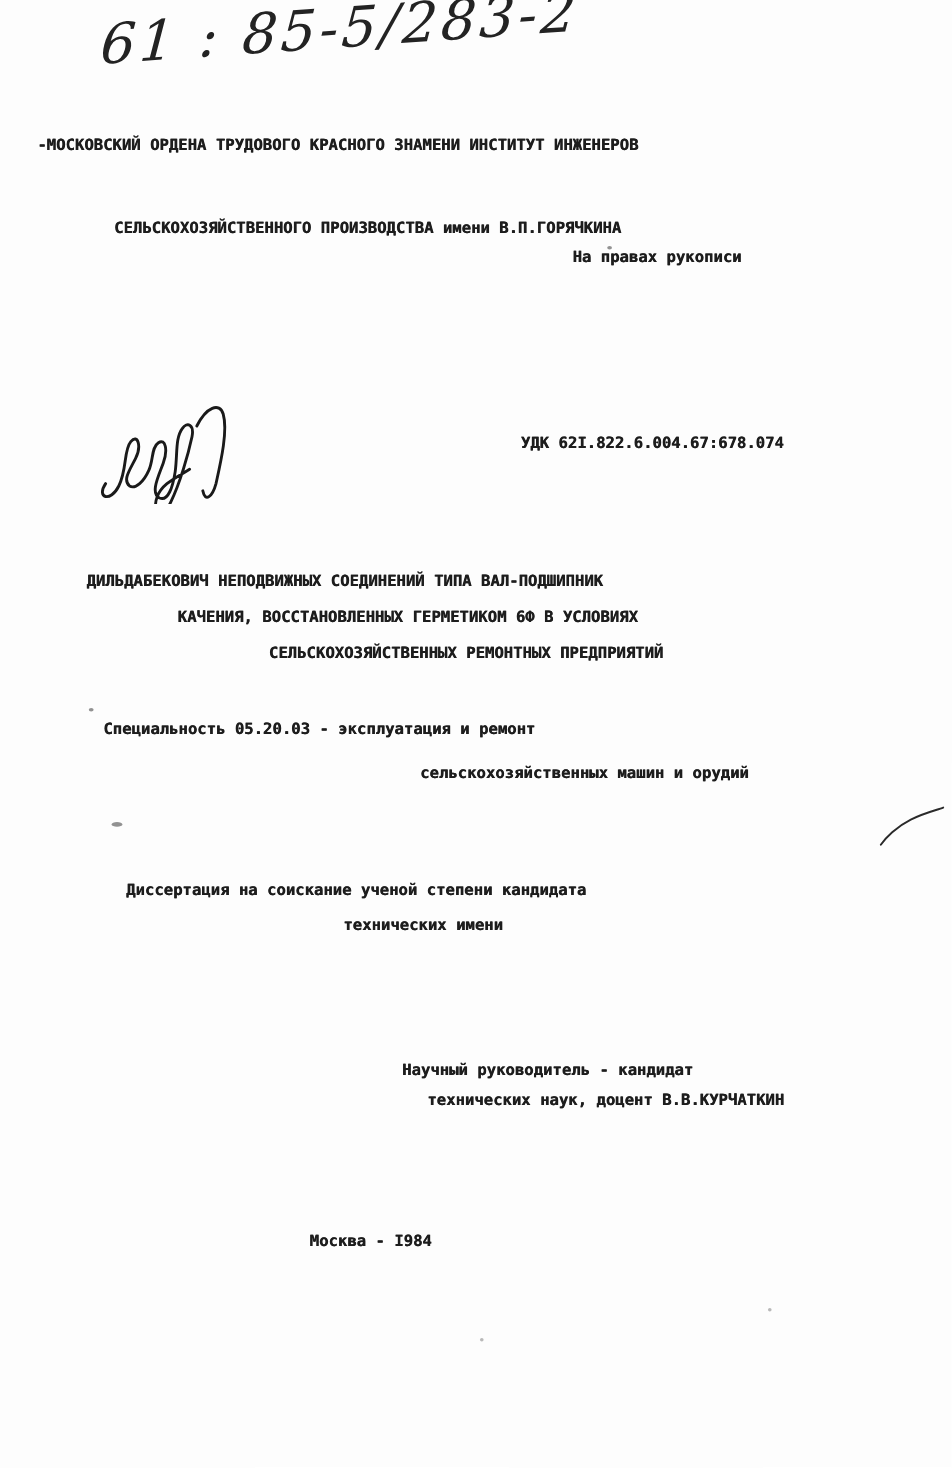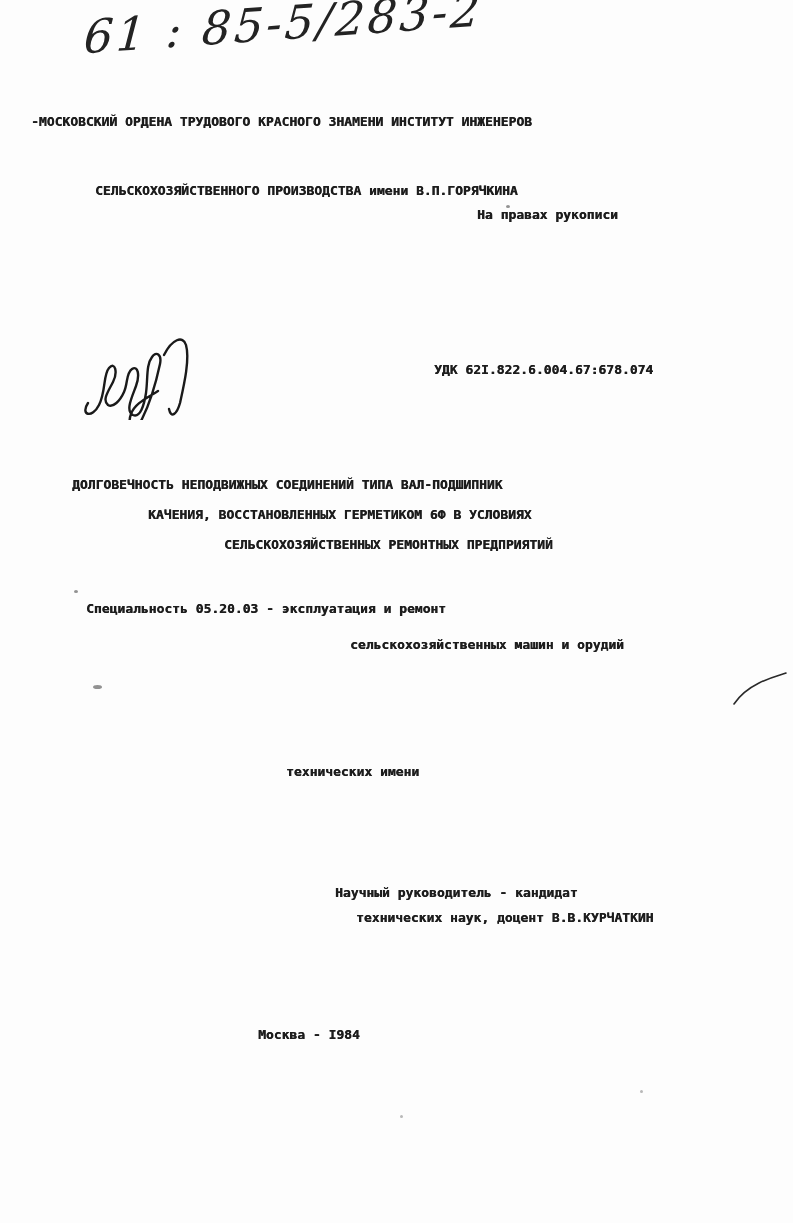--- a/index.html
+++ b/index.html
@@ -67,31 +67,32 @@
 
   <svg class="sig-svg" width="130" height="105" viewBox="0 0 130 105">
     <g fill="none" stroke="#1a1a1a" stroke-width="2.4" stroke-linecap="round">
       <path d="M8,88 C0,100 12,104 19,90 C26,76 23,60 29,53 C35,46 38,57 33,67 C28,77 22,85 28,90 C33,93 40,86 44,77 C48,68 46,58 52,54 C58,50 60,60 56,71 C52,82 45,96 53,100 C60,103 64,91 66,78 C68,63 66,50 72,42 C76,36 82,39 80,49 C77,63 70,88 62,104 C56,116 46,112 51,99 C55,88 67,83 78,76"></path>
       <path d="M84,40 C92,24 103,20 106,30 C110,44 104,70 100,88 C97,99 91,104 89,94"></path>
     </g>
   </svg>
 
   <div class="line" style="left:420px; top:363px;margin-left:14px;">УДК 62I.822.6.004.67:678.074</div>
 
-  <div class="line" style="left:72px; top:478px;">ДОЛГОВЕЧНОСТЬ НЕПОДВИЖНЫХ СОЕДИНЕНИЙ ТИПА ВАЛ-ПОДШИПНИК</div>
+  <div class="line" style="left:72px; top:478px;">ДИЛЬДАБЕКОВИЧ НЕПОДВИЖНЫХ СОЕДИНЕНИЙ ТИПА ВАЛ-ПОДШИПНИК</div>
   <div class="line" style="left:148px; top:508px;">КАЧЕНИЯ, ВОССТАНОВЛЕННЫХ ГЕРМЕТИКОМ 6Ф В УСЛОВИЯХ</div>
   <div class="line" style="left:224px; top:538px;">СЕЛЬСКОХОЗЯЙСТВЕННЫХ РЕМОНТНЫХ ПРЕДПРИЯТИЙ</div>
 
   <div class="line" style="left:73px; top:602px;margin-left:13px;">Специальность 05.20.03 - эксплуатация и ремонт</div>
   <div class="line" style="left:350px; top:638px;">сельскохозяйственных машин и орудий</div>
 
   <svg class="swoosh-svg" width="62" height="40" viewBox="0 0 62 40">
     <path d="M6,36 C10,30 19,21 31,15 C43,9 53,7 58,5" fill="none" stroke="#2a2a2a" stroke-width="1.6" stroke-linecap="round"></path>
   </svg>
 
+  <div class="line" style="left:105px; top:736px;">Диссертация на соискание ученой степени кандидата</div>
   <div class="line" style="left:286px; top:765px;">технических имени</div>
 
   <div class="line" style="left:335px; top:886px;">Научный руководитель - кандидат</div>
   <div class="line" style="left:356px; top:911px;">технических наук, доцент В.В.КУРЧАТКИН</div>
 
   <div class="line" style="left:258px; top:1028px;">Москва - I984</div>
 
   <div class="speck" style="left:93px; top:685px; width:9px; height:4px;"></div>
   <div class="speck" style="left:506px; top:205px; width:4px; height:3px;"></div>
   <div class="speck" style="left:74px; top:590px; width:4px; height:3px;"></div>

